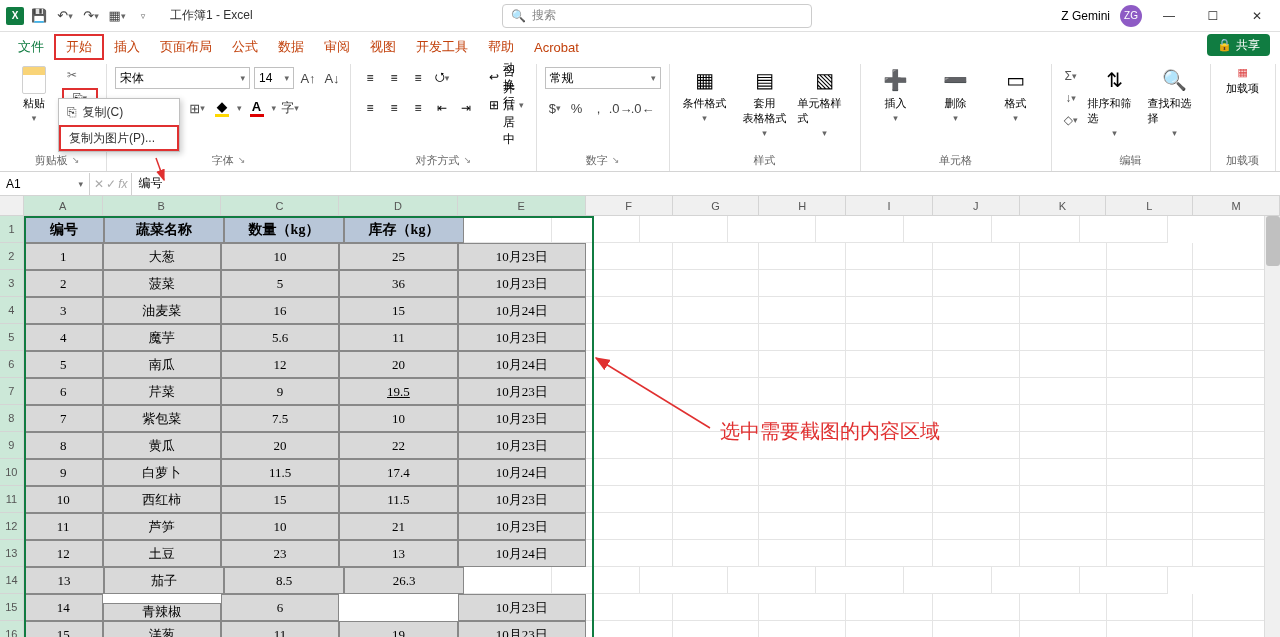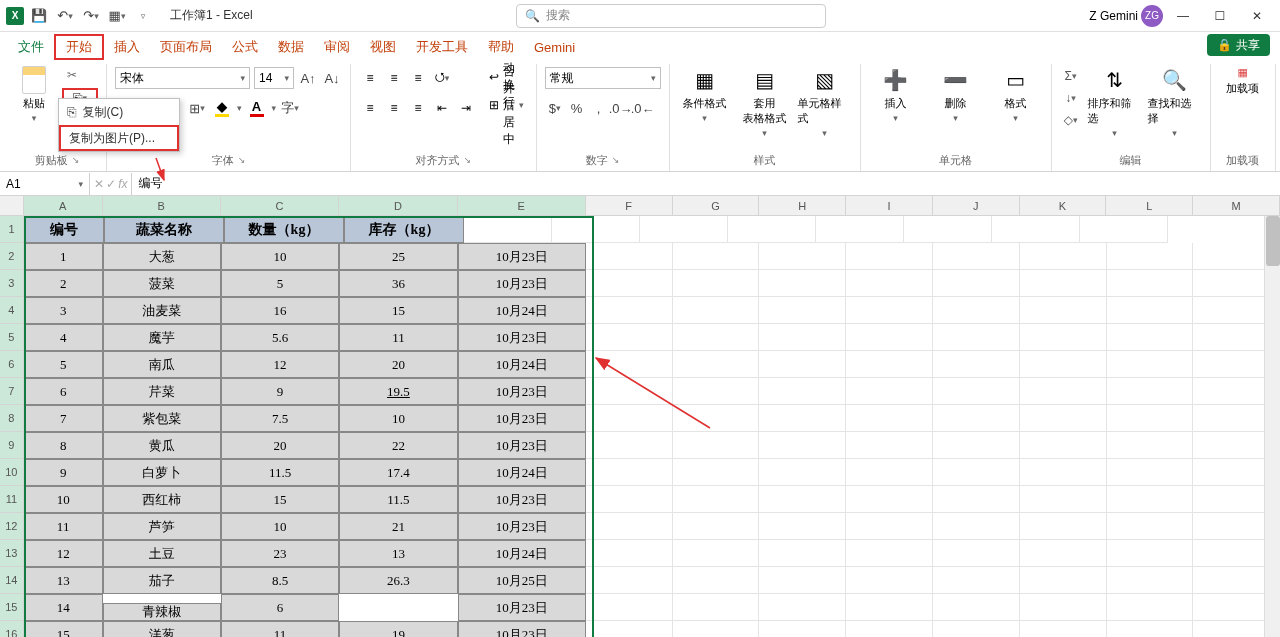--- a/index.html
+++ b/index.html
@@ -5,21 +5,21 @@
   * { box-sizing: border-box; margin: 0; padding: 0; font-family: "Microsoft YaHei", sans-serif; }
   body { width: 1280px; height: 637px; background: #fff; overflow: hidden; font-size: 12px; position: relative; }
 
   
   .title-bar { height: 32px; background: #fff; display: flex; align-items: center; padding: 0 6px; border-bottom: 1px solid #e0e0e0; }
   .title-left { display: flex; align-items: center; gap: 4px; }
   .title-left .icon-btn { width: 22px; height: 22px; display: flex; align-items: center; justify-content: center; font-size: 13px; color: #444; }
   .excel-icon { width: 18px; height: 18px; background: #107c41; color: #fff; display: flex; align-items: center; justify-content: center; font-size: 10px; font-weight: bold; border-radius: 2px; }
   .title-text { margin-left: 12px; font-size: 12px; color: #333; }
   .search-box { margin: 0 auto; width: 310px; height: 24px; border: 1px solid #ccc; border-radius: 4px; display: flex; align-items: center; padding: 0 8px; color: #888; gap: 6px; }
-  .title-right { display: flex; align-items: center; gap: 3px; }
+  .title-right { display: flex; align-items: center; gap: 10px; }
   .avatar { width: 22px; height: 22px; border-radius: 50%; background: #8e5bc5; color: #fff; display: flex; align-items: center; justify-content: center; font-size: 10px; }
   .win-btn { width: 34px; height: 28px; display: flex; align-items: center; justify-content: center; font-size: 12px; color: #333; }
 
   
   .tabs { height: 30px; background: #fff; display: flex; align-items: center; padding: 0 8px; position: relative; }
   .tab { padding: 0 10px; height: 26px; display: flex; align-items: center; color: #c2410c; font-size: 13px; cursor: pointer; }
   .tab.file { color: #107c41; font-weight: 500; }
   .tab.home { border: 2px solid #e03030; }
   .share-btn { position: absolute; right: 10px; top: 2px; height: 22px; background: #107c41; color: #fff; padding: 0 10px; border-radius: 4px; display: flex; align-items: center; font-size: 12px; gap: 4px; }
 
@@ -129,21 +129,21 @@
   <div class="tab file">文件</div>
   <div class="tab home">开始</div>
   <div class="tab">插入</div>
   <div class="tab">页面布局</div>
   <div class="tab">公式</div>
   <div class="tab">数据</div>
   <div class="tab">审阅</div>
   <div class="tab">视图</div>
   <div class="tab">开发工具</div>
   <div class="tab">帮助</div>
-  <div class="tab">Gemini</div>
+  <div class="tab">Acrobat</div>
   <div class="share-btn">🔒 <span>共享</span></div>
 </div>
 
 <div class="ribbon">
 
   <div class="ribbon-group clipboard">
     <div class="ribbon-body">
       <div class="paste-btn">
         <div class="paste-icon"></div>
         <span>粘贴</span>
@@ -590,21 +590,20 @@
         <div class="cell" style="width: 88px;"></div>
         <div class="cell" style="width: 88px;"></div>
         <div class="cell" style="width: 88px;"></div>
       </div>
       <div class="grid-row">
         <div class="row-h sel">14</div>
         <div class="cell data-cell" style="width: 80px;">13</div>
         <div class="cell data-cell" style="width: 120px;">茄子</div>
         <div class="cell data-cell" style="width: 120px;">8.5</div>
         <div class="cell data-cell" style="width: 120px;">26.3</div>
-        <div class="cell data-cell" style="width: 130px;">10月25日</div>
         <div class="cell" style="width: 88px;"></div>
         <div class="cell" style="width: 88px;"></div>
         <div class="cell" style="width: 88px;"></div>
         <div class="cell" style="width: 88px;"></div>
         <div class="cell" style="width: 88px;"></div>
         <div class="cell" style="width: 88px;"></div>
         <div class="cell" style="width: 88px;"></div>
         <div class="cell" style="width: 88px;"></div>
       </div>
       <div class="grid-row">
@@ -648,20 +647,21 @@
   </div>
 
   <svg class="arrow-line" style="left:0;top:0" width="1280" height="442">
     <defs>
         <marker id="ah" markerWidth="10" markerHeight="8" refX="9" refY="4" orient="auto">
           <path d="M0,0 L10,4 L0,8 Z" fill="#e03030"></path>
         </marker>
       </defs>
     <line x1="710" y1="232" x2="596" y2="162" stroke="#e03030" stroke-width="1.5" marker-end="url(#ah)"></line>
   </svg>
+  <div class="annotation" style="left:720px; top:222px;">选中需要截图的内容区域</div>
 </div>
 
 <svg class="small-arrow" style="position:absolute;left:150px;top:156px" width="20" height="30">
   <defs>
       <marker id="ah2" markerWidth="8" markerHeight="6" refX="7" refY="3" orient="auto">
         <path d="M0,0 L8,3 L0,6 Z" fill="#e03030"></path>
       </marker>
     </defs>
   <line x1="6" y1="2" x2="14" y2="24" stroke="#e03030" stroke-width="1.5" marker-end="url(#ah2)"></line>
 </svg>

